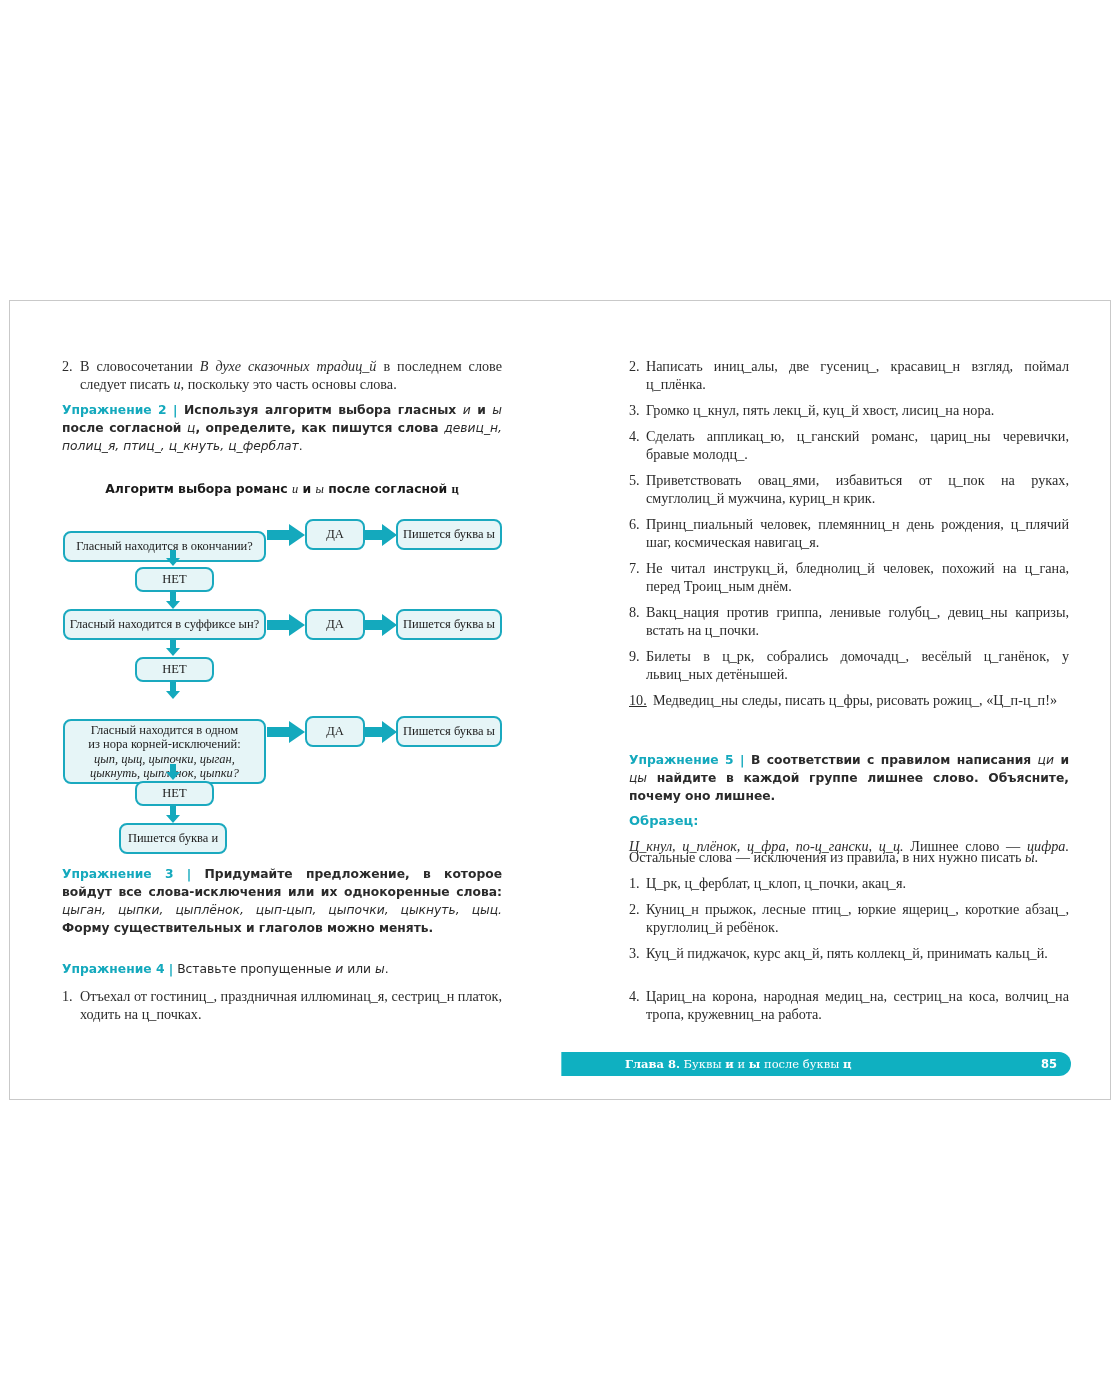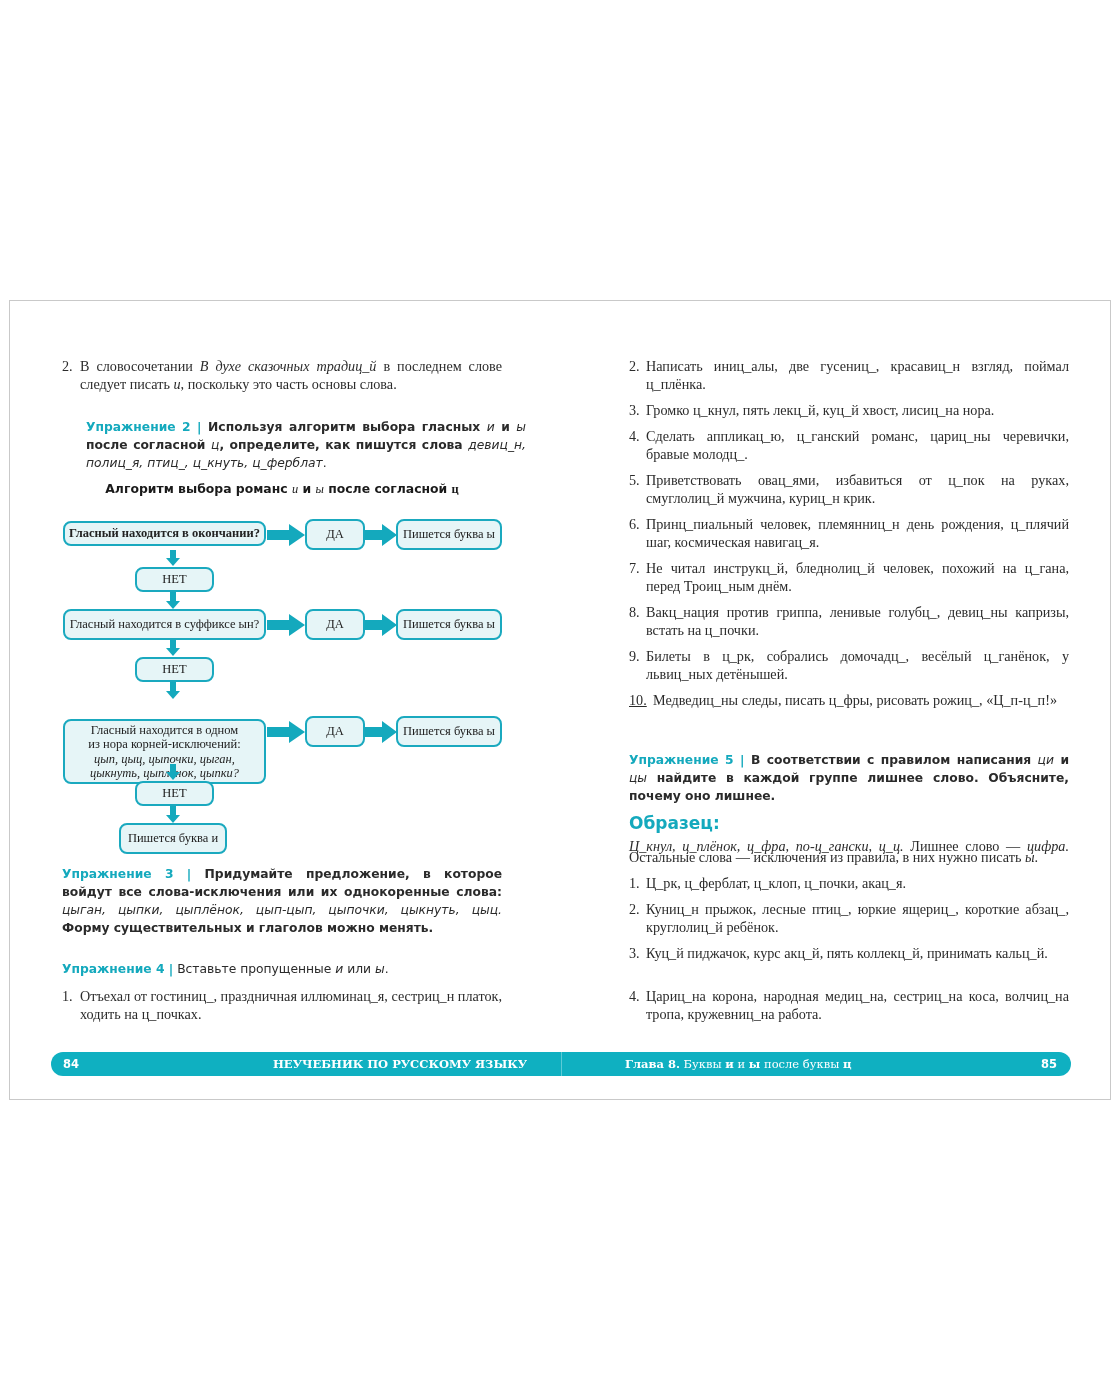--- a/index.html
+++ b/index.html
@@ -46,29 +46,29 @@
 
 <div class="spread">
 
   <div class="page left">
 
     <div class="numitem serif" style="top:56px; left:0; width:440px;">
       <span class="num">2.</span>
       <span class="txt"><span>В словосочетании </span><span class="it">В духе сказочных традиц_й</span><span> в последнем слове следует писать </span><span class="it">и</span><span>, поскольку это часть основы слова.</span></span>
     </div>
 
-    <div class="ex-body" style="position:absolute; top:117px; left:0; width:440px;margin-left:24px;">
+    <div class="ex-body" style="position:absolute; top:100px; left:0; width:440px;">
       <span class="ex-title">Упражнение 2 |</span><b> Используя алгоритм выбора гласных </b><span class="it">и</span><b> и </b><span class="it">ы</span><b> после согласной </b><span class="it">ц</span><b>, определите, как пишутся слова </b><span class="it">девиц_н, полиц_я, птиц_, ц_кнуть, ц_ферблат</span><span>.</span>
     </div>
 
     <div class="fc-title" style="top:180px;">
       <span>Алгоритм выбора романс </span><span style="font-weight:normal;font-family:'Liberation Serif',serif;font-style:italic;">и</span><span> и </span><span style="font-weight:normal;font-family:'Liberation Serif',serif;font-style:italic;">ы</span><span> после согласной </span><span style="font-family:'Liberation Serif',serif;">ц</span>
     </div>
 
-    <div class="box" style="left:1px; top:220px; width:203px; height:25px;font-weight:bold;">Гласный находится в окончании?</div>
+    <div class="box" style="left:1px; top:230px; width:203px; height:31px;">Гласный находится в окончании?</div>
     <svg class="arrow-h" style="left:205px; top:223px; width:38px;" viewBox="0 0 38 22">
         <polygon points="0,6 22,6 22,0 38,11 22,22 22,16 0,16" fill="#14a9bd"></polygon>
       </svg>
     <div class="box" style="left:243px; top:218px; width:60px; height:31px;">ДА</div>
     <svg class="arrow-h" style="left:303px; top:223px; width:32px;" viewBox="0 0 32 22">
         <polygon points="0,6 17,6 17,0 32,11 17,22 17,16 0,16" fill="#14a9bd"></polygon>
       </svg>
     <div class="box" style="left:334px; top:218px; width:106px; height:31px;">Пишется буква ы</div>
 
     <svg class="arrow-v" style="left:104px; top:249px; height:16px;" viewBox="0 0 14 16">
@@ -174,21 +174,21 @@
         <div class="numitem serif" style="top: 390px; left: 0px; width: 440px;">
           <span class="rnum" style="width: 24px; text-decoration: underline;">10.</span>
           <span class="txt">Медведиц_ны следы, писать ц_фры, рисовать рожиц_, «Ц_п-ц_п!»</span>
         </div>
       </div>
 
     <div class="ex-body" style="position:absolute; top:450px; left:0; width:440px;">
       <span class="ex-title">Упражнение 5 |</span><b> В соответствии с правилом написания </b><span class="it">ци</span><b> и </b><span class="it">цы</span><b> найдите в каждой группе лишнее слово. Объясните, почему оно лишнее.</b>
     </div>
 
-    <div class="ex-title" style="position:absolute; top:512px; left:0; font-size:17px;">Образец:</div>
+    <div class="ex-title" style="position:absolute; top:512px; left:0; font-size:13px;">Образец:</div>
     <div class="serif" style="position:absolute; top:536px; left:0; width:440px; text-align:justify; text-align-last:justify;">
       <span class="it">Ц_кнул, ц_плёнок, ц_фра, по-ц_гански, ц_ц.</span><span> Лишнее слово — </span><span class="it">цифра.</span>
     </div>
     <div class="serif" style="position:absolute; top:547px; left:0; width:440px;">
       <span>Остальные слова — исключения из правила, в них нужно писать </span><span class="it">ы</span><span>.</span>
     </div>
 
     <div id="ex5-list">
         <div class="numitem serif" style="top: 573px; left: 0px; width: 440px;">
           <span class="rnum" style="width: 17px;">1.</span>
@@ -202,21 +202,17 @@
           <span class="rnum" style="width: 17px;">3.</span>
           <span class="txt">Куц_й пиджачок, курс акц_й, пять коллекц_й, принимать кальц_й.</span>
         </div>
         <div class="numitem serif" style="top: 686px; left: 0px; width: 440px;">
           <span class="rnum" style="width: 17px;">4.</span>
           <span class="txt">Цариц_на корона, народная медиц_на, сестриц_на коса, волчиц_на тропа, кружевниц_на работа.</span>
         </div>
       </div>
   </div>
 
-  <div class="footer left">
-    <span style="position:absolute; left:12px; font-family:'DejaVu Sans',sans-serif;">84</span>
-    <span style="position:absolute; left:222px;">НЕУЧЕБНИК ПО РУССКОМУ ЯЗЫКУ</span>
-  </div>
   <div class="footer right">
     <span style="position:absolute; left:63px; font-weight:normal;"><b>Глава 8.</b><span> Буквы </span><b>и</b><span> и </span><b>ы</b><span> после буквы </span><b>ц</b></span>
     <span style="position:absolute; right:14px; font-family:'DejaVu Sans',sans-serif;">85</span>
   </div>
 </div>
 
 </body></html>

